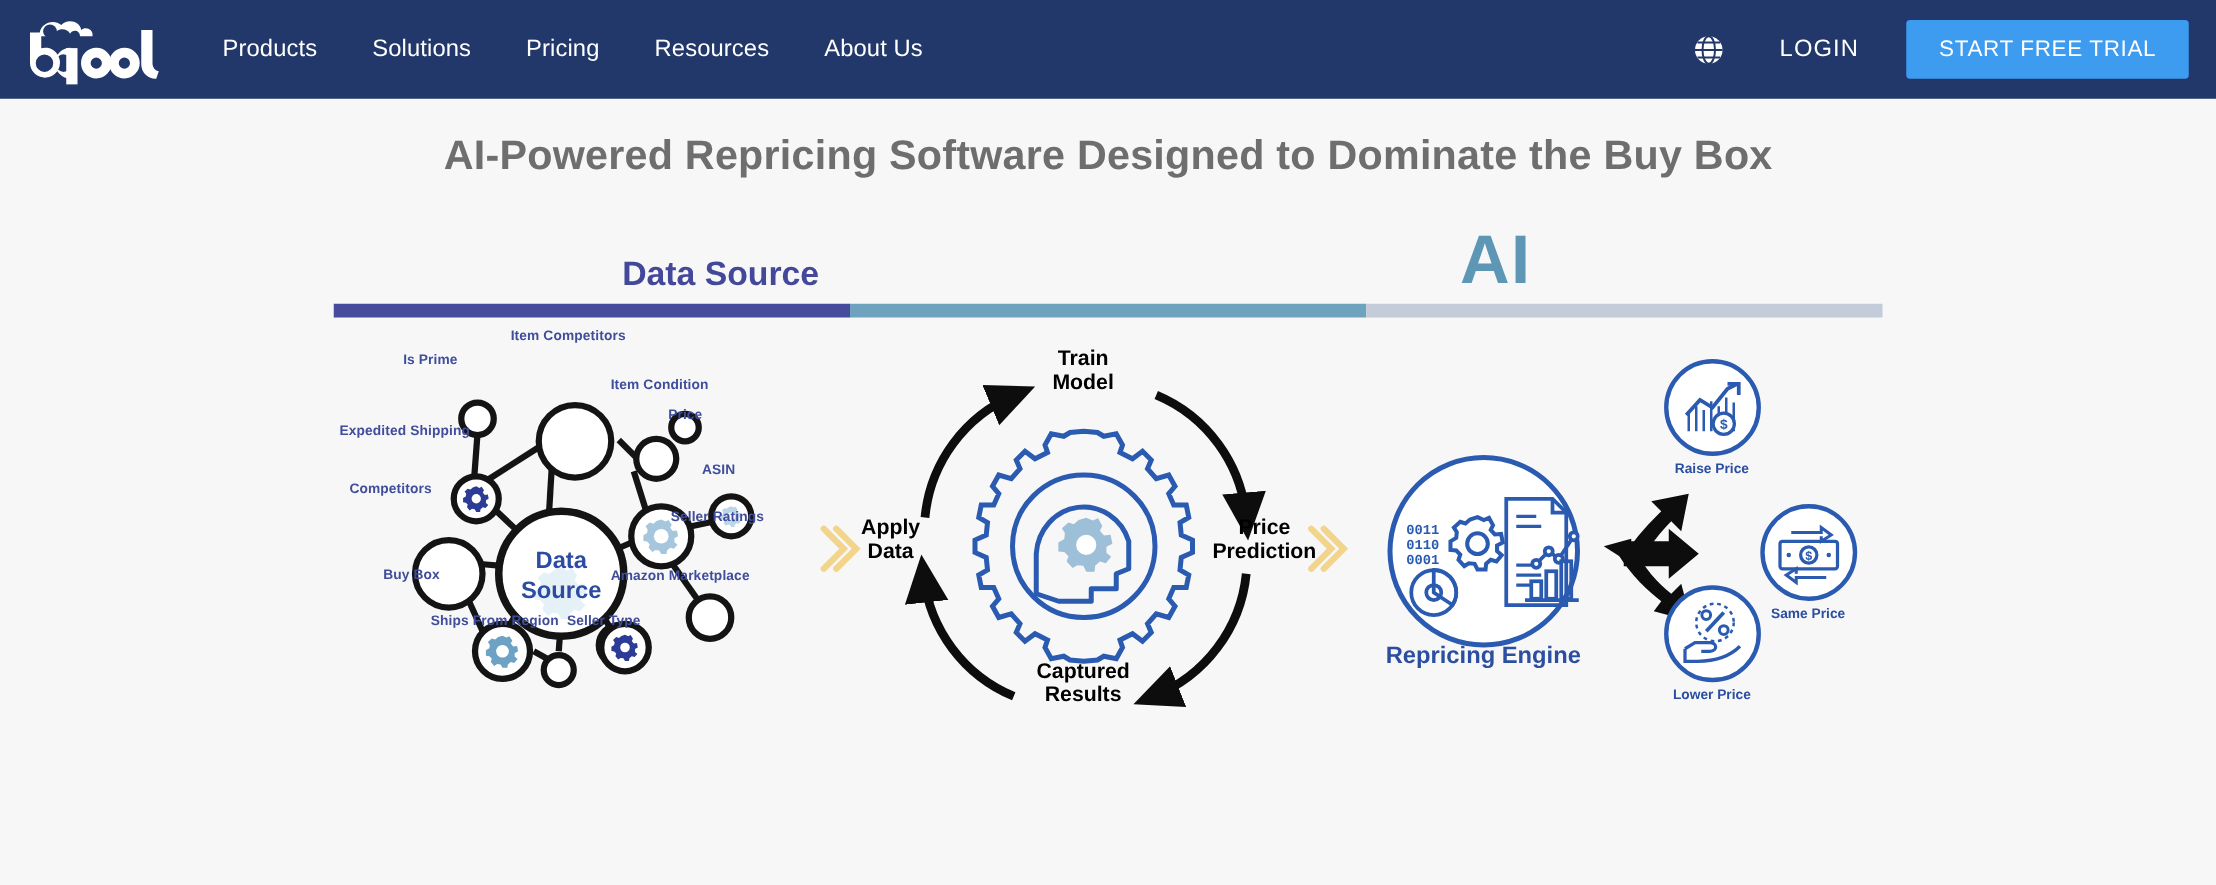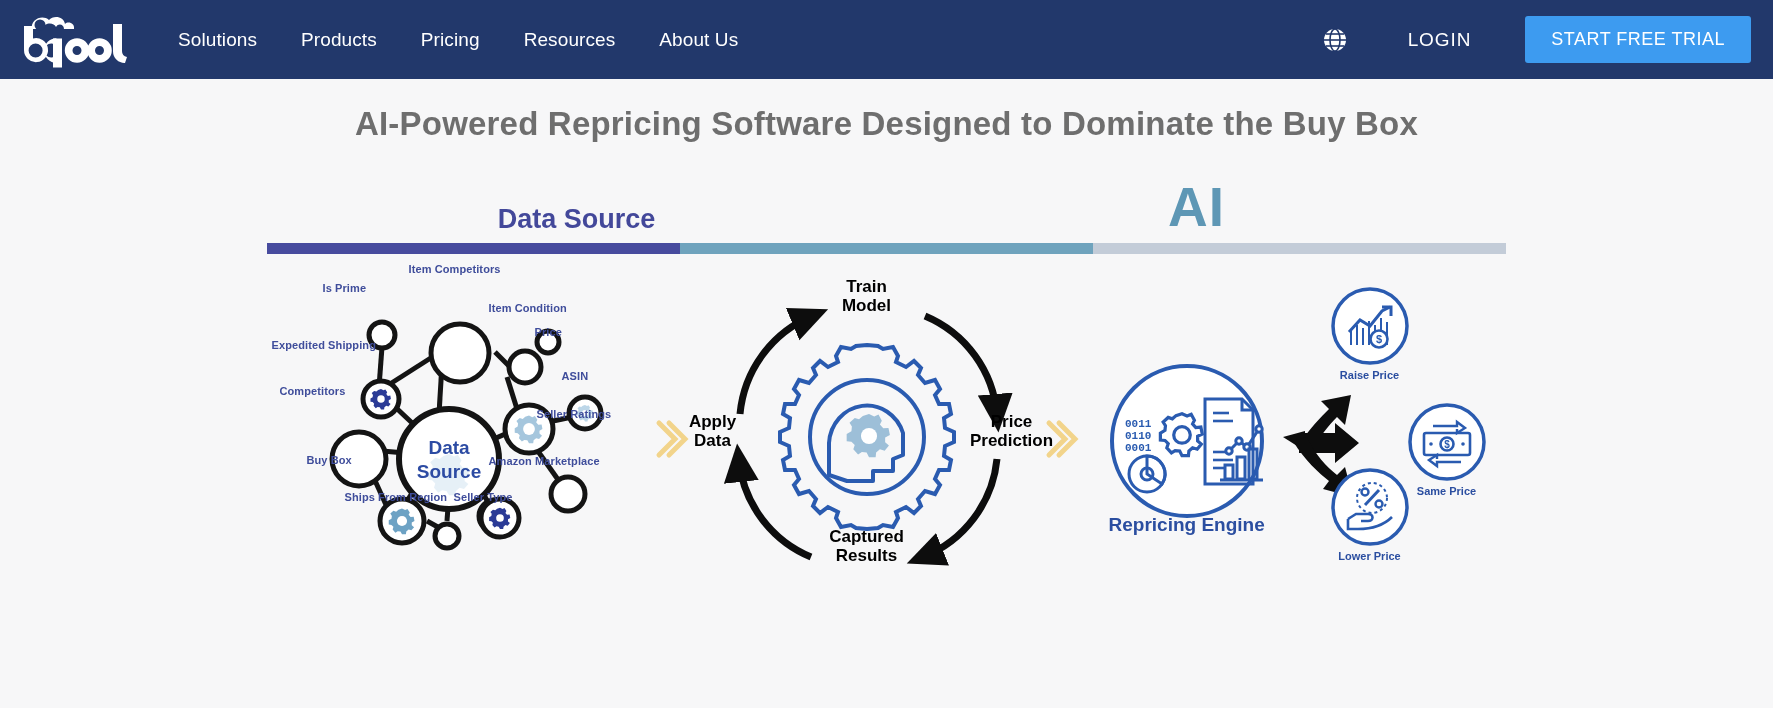--- a/index.html
+++ b/index.html
@@ -36,21 +36,21 @@
     font-weight: 400;
     letter-spacing: .1px;
     padding: 10px 22px;
     cursor: pointer;
     white-space: nowrap;
   }
   .nav-right {
     margin-left: auto;
     display: flex;
     align-items: center;
-    gap: 16px;
+    gap: 0;
   }
   .globe-btn {
     width: 42px; height: 42px;
     display: flex; align-items: center; justify-content: center;
     cursor: pointer;
     margin-right: 18px;
   }
   .login-link {
     color: #ffffff;
     font-size: 19px;
@@ -181,22 +181,22 @@
         <path d="M36.4 26.2 a12 12 0 1 0 0 24.6 l0 -7.6 a 7 7 0 1 1 0 -9.4 Z"></path>
         <rect x="33" y="26.5" width="9" height="29" rx="0"></rect>
         <path d="M57 26.2 a12.2 12.2 0 1 0 0.1 24.5 a12.2 12.2 0 0 0 -0.1 -24.5 Z M57 34 a4.5 4.5 0 1 1 0 9 a4.5 4.5 0 0 1 0 -9 Z"></path>
         <path d="M79.5 26.2 a12.2 12.2 0 1 0 0.1 24.5 a12.2 12.2 0 0 0 -0.1 -24.5 Z M79.5 34 a4.5 4.5 0 1 1 0 9 a4.5 4.5 0 0 1 0 -9 Z"></path>
         <path d="M93 12 h9 v27 a6 6 0 0 0 5 6 l-2 6 a11.5 11.5 0 0 1 -12 -11.4 Z"></path>
       </g>
     </svg>
   </div>
 
   <nav class="nav-links">
+    <span class="nav-link">Products</span>
     <span class="nav-link">Solutions</span>
-    <span class="nav-link">Products</span>
     <span class="nav-link">Pricing</span>
     <span class="nav-link">Resources</span>
     <span class="nav-link">About Us</span>
   </nav>
 
   <div class="nav-right">
     <div class="globe-btn">
       <svg width="26" height="26" viewBox="0 0 26 26">
         <circle cx="13" cy="13" r="11" fill="#ffffff"></circle>
         <g stroke="#22386b" stroke-width="1.6" fill="none">

